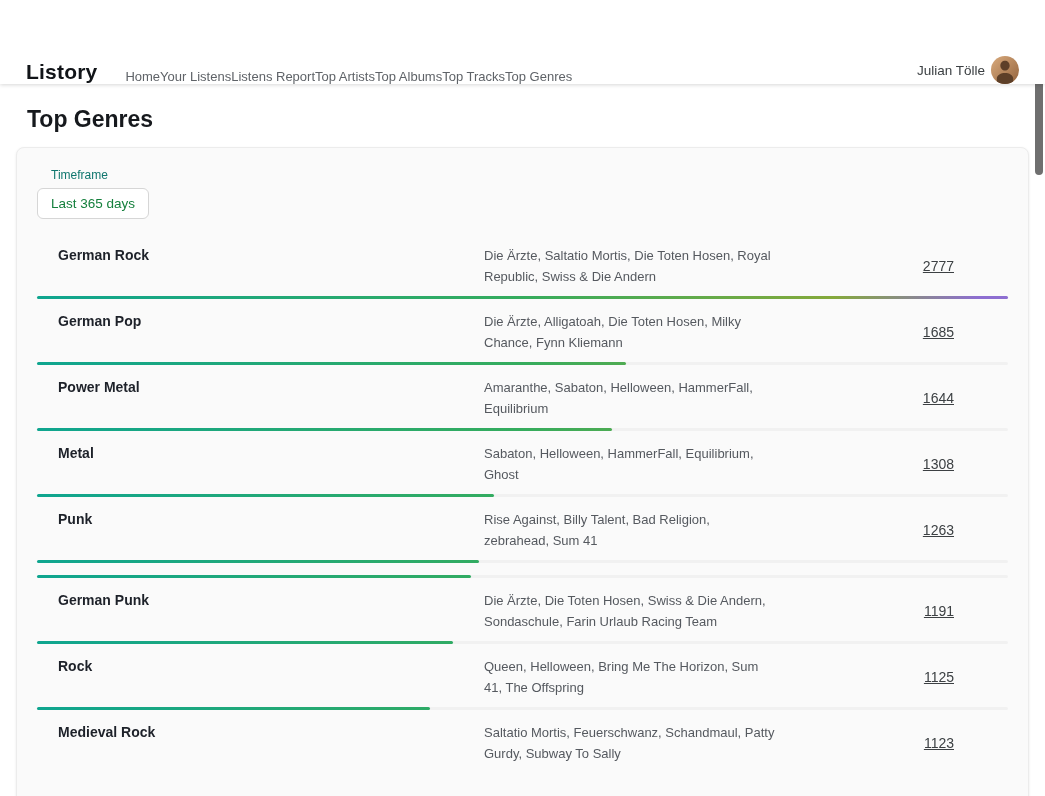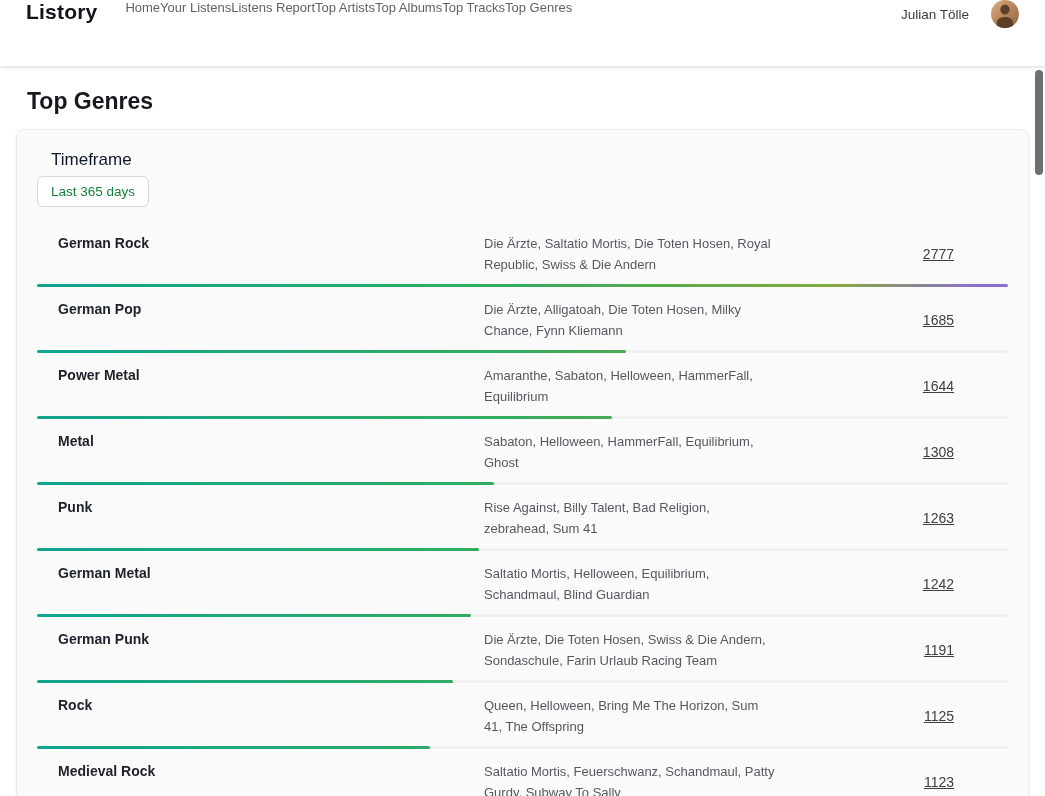--- a/index.html
+++ b/index.html
@@ -5,56 +5,56 @@
   * { margin:0; padding:0; box-sizing:border-box; }
   html,body { overflow:hidden; }
   body {
     width:1045px; height:796px;
     font-family:"Liberation Sans", sans-serif;
     background:#ffffff; color:#1d2129; position:relative;
   }
 
   
   .navbar {
-    height:66px; display:flex; align-items:flex-start;
+    height:84px; display:flex; align-items:flex-end;
     padding:0 26px; background:#ffffff;
     box-shadow:0 1px 4px rgba(0,0,0,0.16);
     position:relative; z-index:3;
   }
   .logo {
     font-size:21px; font-weight:700; color:#111418;
     letter-spacing:.2px; margin-right:28px; cursor:pointer;
     text-decoration:none;
   }
   .nav-links { display:flex; align-items:center; }
   .nav-link {
     font-size:13px; color:#5f6368; text-decoration:none; cursor:pointer;
     white-space:nowrap;
   }
-  .nav-user { margin-left:auto; display:flex; align-items:center; gap:22px; }
+  .nav-user { margin-left:auto; display:flex; align-items:center; gap:6px; }
   .user-name { font-size:13.5px; color:#3c4043; }
   .avatar {
     width:28px; height:28px; border-radius:50%;
     background:linear-gradient(135deg,#d3a477 10%,#9a6a43 90%);
     overflow:hidden; cursor:pointer; flex:0 0 auto;
     display:flex; align-items:flex-end; justify-content:center;
   }
 
   
   .page-title {
     font-size:23px; font-weight:700; color:#16191d;
     margin:22px 0 14px 27px;
   }
   .card {
     margin:0 16px; background:#fafafa;
     border:1px solid #ececec; border-radius:8px;
     box-shadow:0 1px 3px rgba(0,0,0,0.08);
     padding:20px 20px 28px; min-height:760px;
   }
-  .filter-label { font-size:17px; color:#0f172a; margin:0 0 6px 14px; }
+  .filter-label { font-size:12px; color:#0f766e; margin:0 0 6px 14px; }
   .filter-button {
     font-family:inherit; font-size:13.5px; color:#15803d;
     background:#ffffff; border:1px solid #d6d6d6; border-radius:6px;
     padding:7px 13px; cursor:pointer;
   }
 
   
   .genres { margin-top:26px; }
   .genre-row { margin-bottom:12px; }
   .row-grid {
@@ -163,25 +163,20 @@
         <div class="row-grid">
           <div class="genre-name">Punk</div>
           <div class="artists">Rise Against, Billy Talent, Bad Religion, zebrahead, Sum 41</div>
           <div class="count">1263</div>
         </div>
         <div class="bar-track">
           <div class="bar-fill" style="width: 45.4807%; background-size: 219.873% 100%;"></div>
         </div>
       </div>
       <div class="genre-row">
-        <div class="row-grid">
-          <div class="genre-name">German Metal</div>
-          <div class="artists">Saltatio Mortis, Helloween, Equilibrium, Schandmaul, Blind Guardian</div>
-          <div class="count">1242</div>
-        </div>
         <div class="bar-track">
           <div class="bar-fill" style="width: 44.7245%; background-size: 223.591% 100%;"></div>
         </div>
       </div>
       <div class="genre-row">
         <div class="row-grid">
           <div class="genre-name">German Punk</div>
           <div class="artists">Die Ärzte, Die Toten Hosen, Swiss &amp; Die Andern, Sondaschule, Farin Urlaub Racing Team</div>
           <div class="count">1191</div>
         </div>

